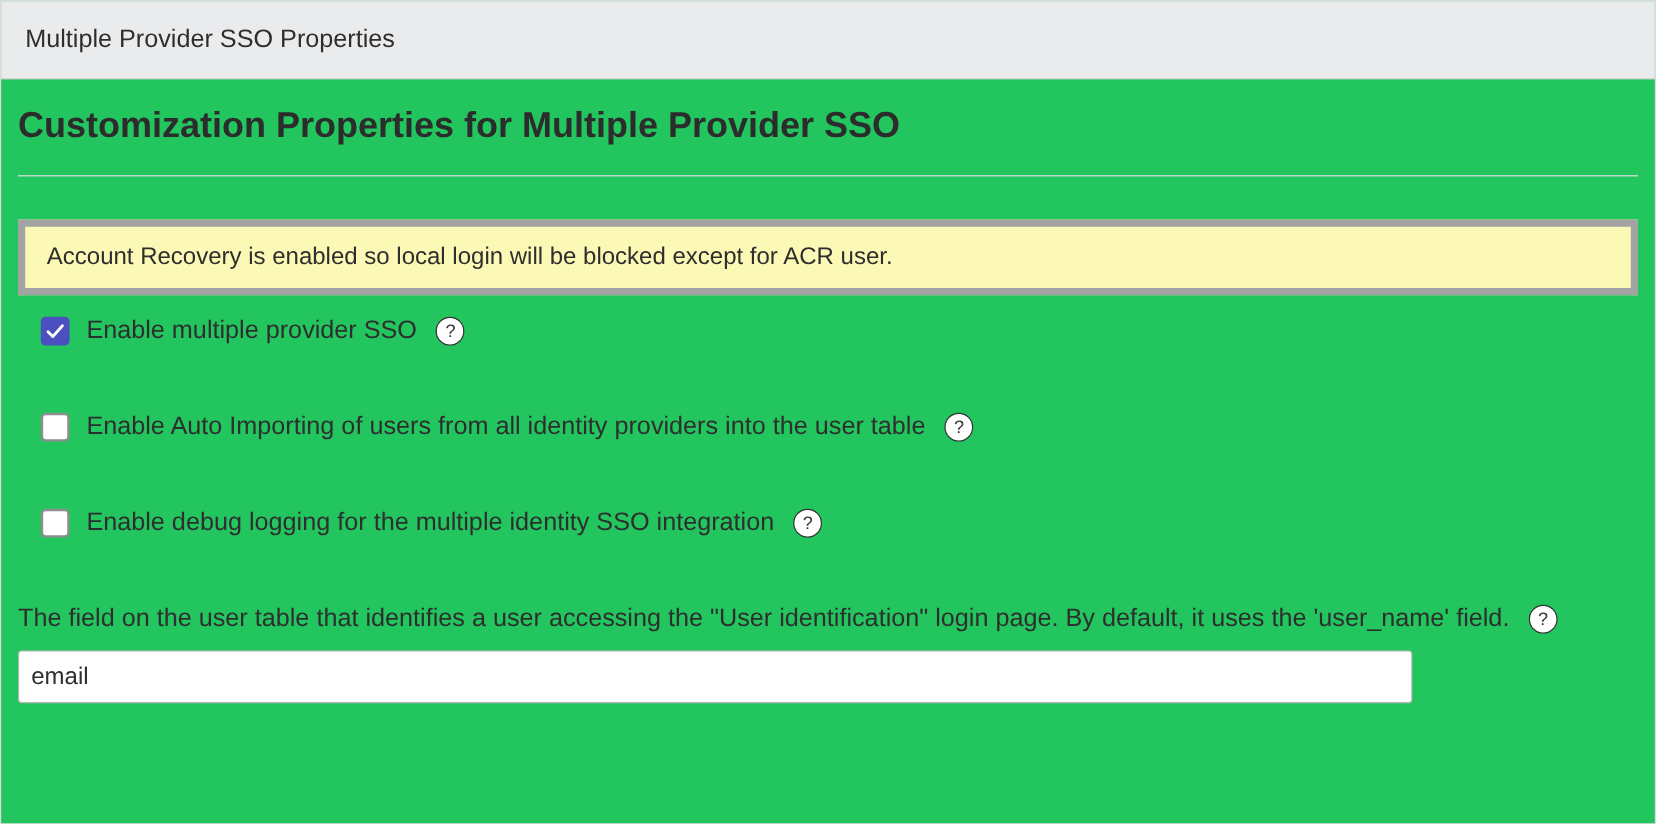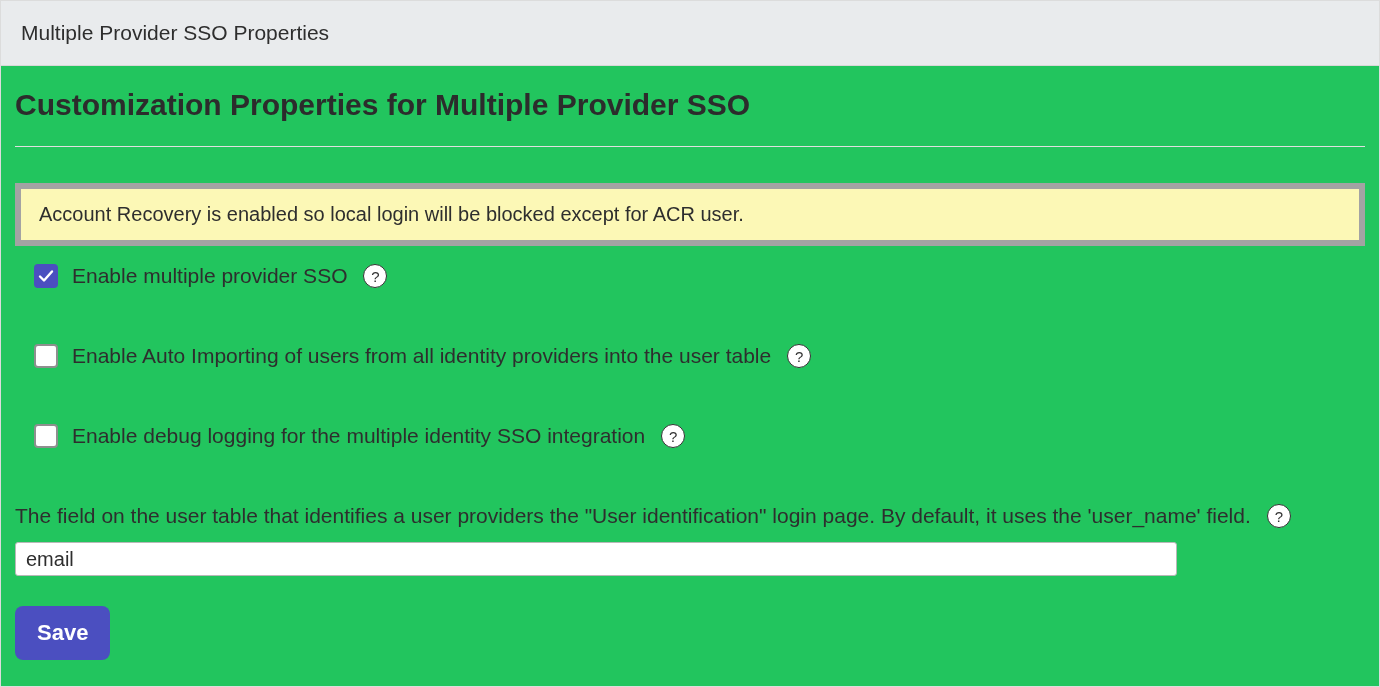--- a/index.html
+++ b/index.html
@@ -101,21 +101,21 @@
     align-items: center;
     gap: 16px;
     margin-bottom: 14px;
   }
   .field-label {
     font-size: 21px;
     color: #2e2e2e;
   }
   .text-input {
     width: 1162px;
-    height: 34px;
+    height: 44px;
     border: 1px solid #b8b8b8;
     border-radius: 3px;
     padding: 6px 10px;
     font-size: 20px;
     color: #2e2e2e;
     background: #fff;
     font-family: inherit;
   }
   .save-btn {
     margin-top: 30px;
@@ -177,23 +177,20 @@
         <span class="checkbox">
           
         </span>
         <span class="check-label">Enable debug logging for the multiple identity SSO integration</span>
       </label>
       <span class="help-icon">?</span>
     </div>
 
     
     <div class="field-label-row">
-      <span class="field-label">The field on the user table that identifies a user providers the "User identification" login page. By default, it uses the 'user_name' field.</span>
+      <span class="field-label">The field on the user table that identifies a user accessing the "User identification" login page. By default, it uses the 'user_name' field.</span>
       <span class="help-icon">?</span>
     </div>
     <input type="text" class="text-input" value="email" style="">
 
-    <div>
-      <button class="save-btn">Save</button>
-    </div>
 
   </div>
 </div>
 
 </body></html>

